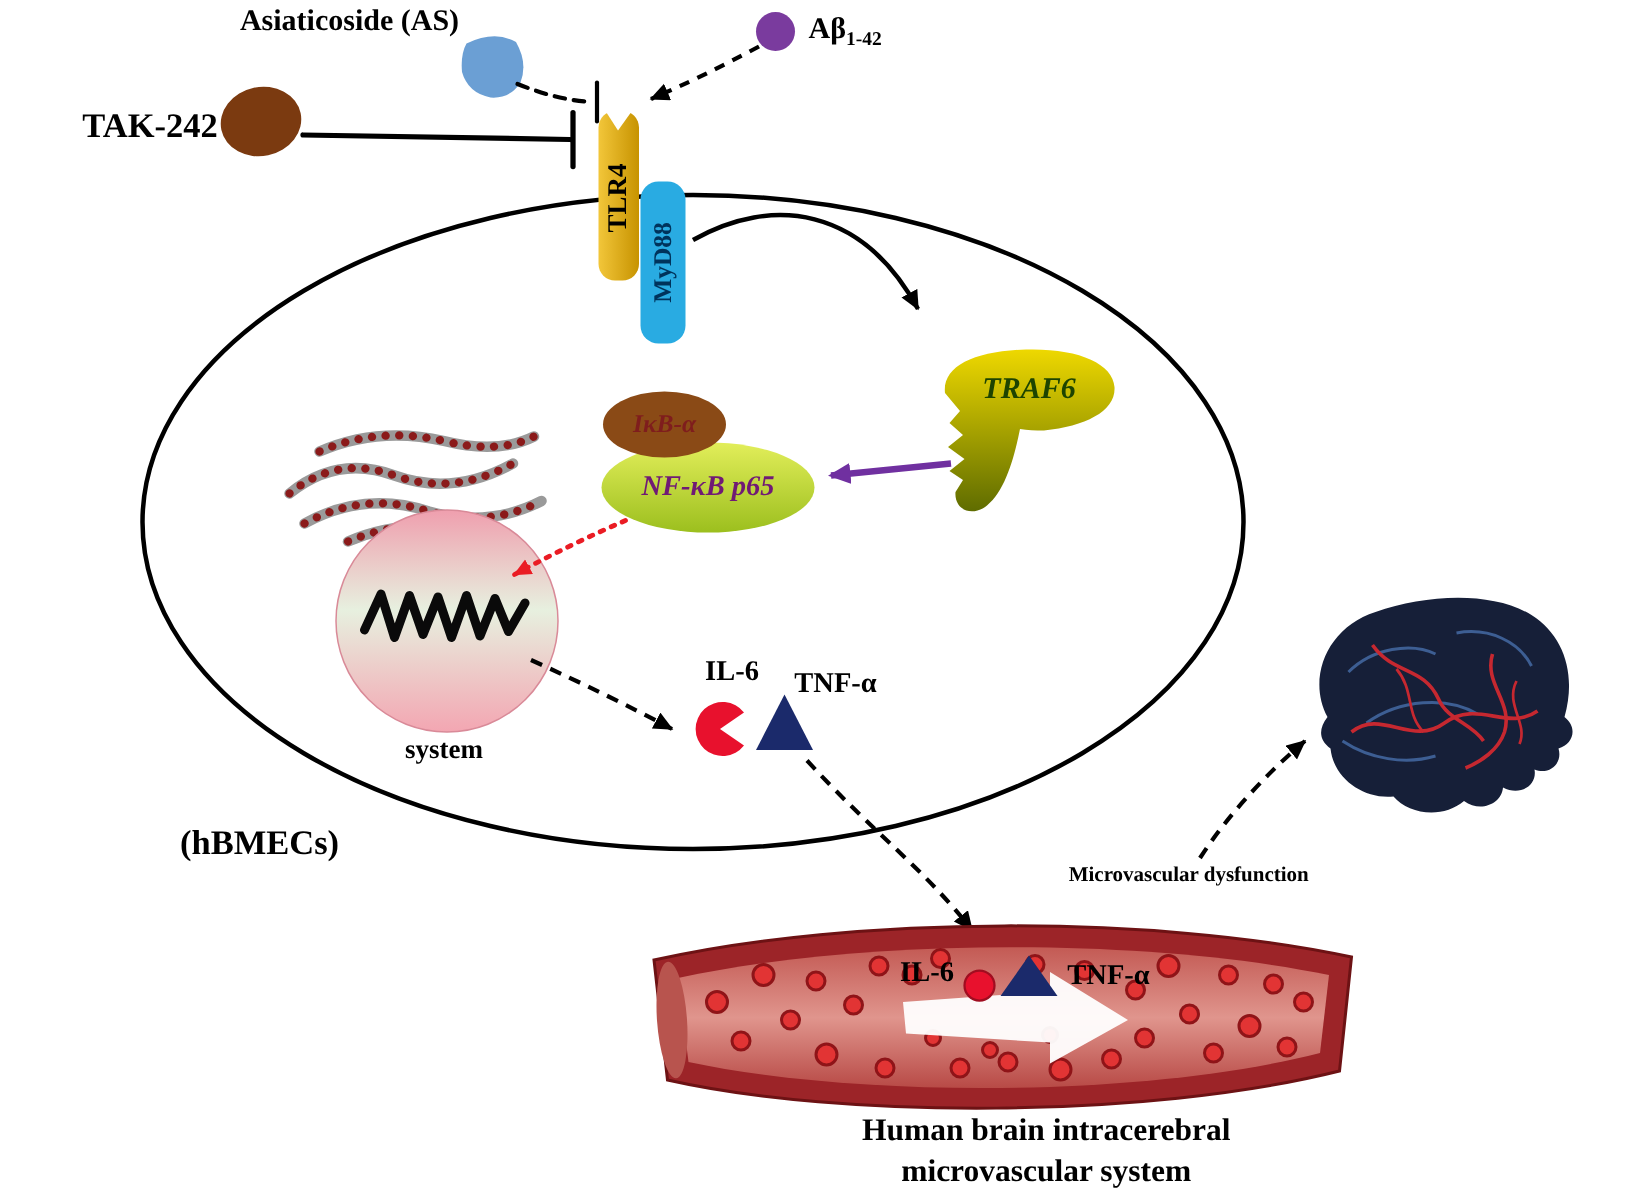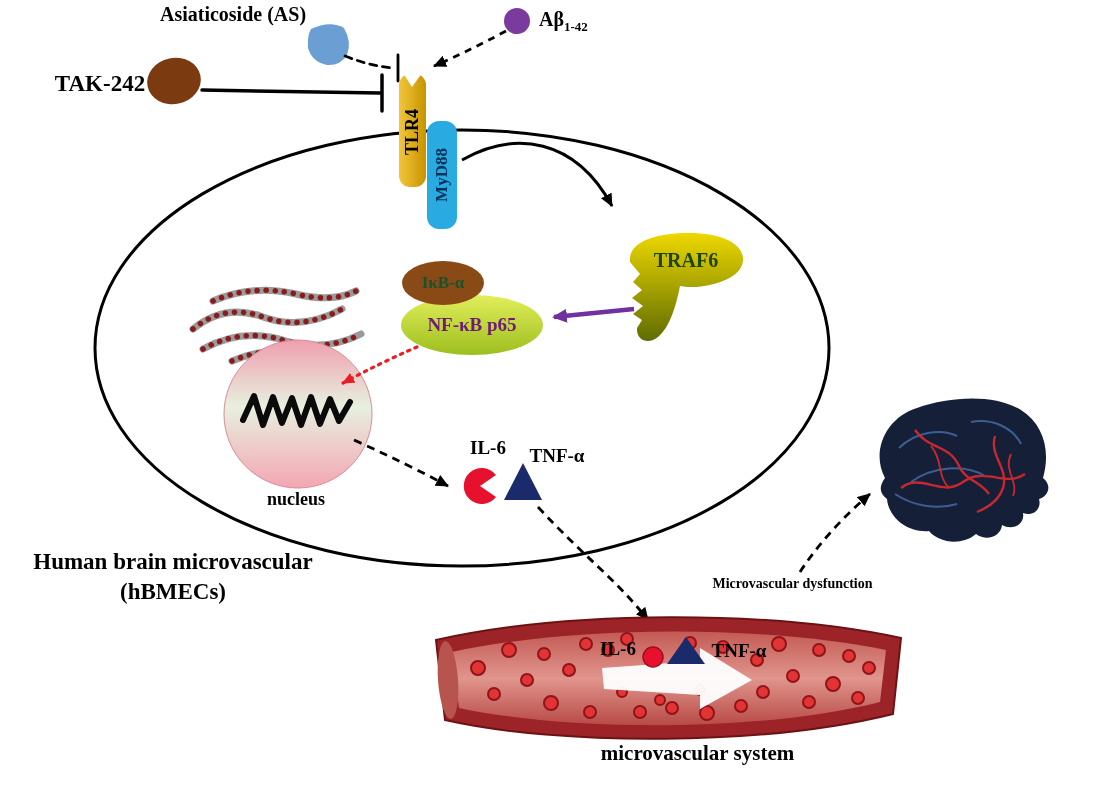--- a/index.html
+++ b/index.html
@@ -4,21 +4,21 @@
 <style>
   * { margin:0; padding:0; box-sizing:border-box; }
   html,body { background:#ffffff; }
   .canvas {
     position:relative; width:1068px; height:798px; background:#ffffff;
     font-family:"Liberation Serif", serif; overflow:hidden;
   }
   svg.layer { position:absolute; left:0; top:0; }
   .lbl { position:absolute; font-weight:bold; color:#000; white-space:nowrap; }
   .cx { transform:translateX(-50%); }
-  .cc { transform:translate(-50%,-50%); }
+  .cc { transform:translate(-50%,-50%);font-style:italic; }
   .vert { transform:translate(-50%,-50%) rotate(-90deg); }
   .wrap { white-space:normal; }
 </style>
 </head>
 <body>
 
 <div class="canvas">
 
 <svg class="layer" width="1100" height="798" viewBox="0 0 1100 798">
   <defs>
@@ -182,39 +182,39 @@
 <div class="lbl" style="left:539px;top:8px;font-size:20px"><span>Aβ</span><sub style="font-size:13px">1-42</sub></div>
 
 <div class="lbl cx" style="left:100px;top:71px;font-size:23px">TAK-242</div>
 
 <div class="lbl vert" style="left:412px;top:132px;font-size:18px">TLR4</div>
 
 <div class="lbl vert" style="left:442px;top:175px;font-size:17px;color:#00335c">MyD88</div>
 
 <div class="lbl cc" style="left:686px;top:260px;font-size:20px;color:#1d4400">TRAF6</div>
 
-<div class="lbl cc" style="left:443px;top:283px;font-size:17px;color:#14532d">IκB-α</div>
+<div class="lbl cc" style="left:443px;top:283px;font-size:17px;color:#7f1d1d">IκB-α</div>
 
 <div class="lbl cc" style="left:472px;top:325px;font-size:19px;color:#701a75">NF-κB p65</div>
 
-<div class="lbl cx" style="left:296px;top:489px;font-size:18px">nucleus</div>
+<div class="lbl cx" style="left:296px;top:489px;font-size:18px">system</div>
 
 <div class="lbl cx" style="left:488px;top:437px;font-size:19px">IL-6</div>
 
 <div class="lbl cx" style="left:557px;top:445px;font-size:19px">TNF-α</div>
 
 <div class="lbl wrap" style="left:8px;top:547px;width:330px;text-align:center;font-size:23px;line-height:30px">
-  <div>Human brain microvascular</div>
   <div>(hBMECs)</div>
 </div>
 
 
 <div class="lbl" style="left:650px;top:576px;width:285px;text-align:center;font-size:14px">Microvascular dysfunction</div>
 
 <div class="lbl cx" style="left:618px;top:638px;font-size:19px">IL-6</div>
 
 <div class="lbl cx" style="left:739px;top:640px;font-size:19px">TNF-α</div>
 
 <div class="lbl wrap" style="left:540px;top:740px;width:315px;text-align:center;font-size:21px;line-height:27px">
+  <div>Human brain intracerebral</div>
   <div>microvascular system</div>
 </div>
 
 </div>
 
 </body></html>

